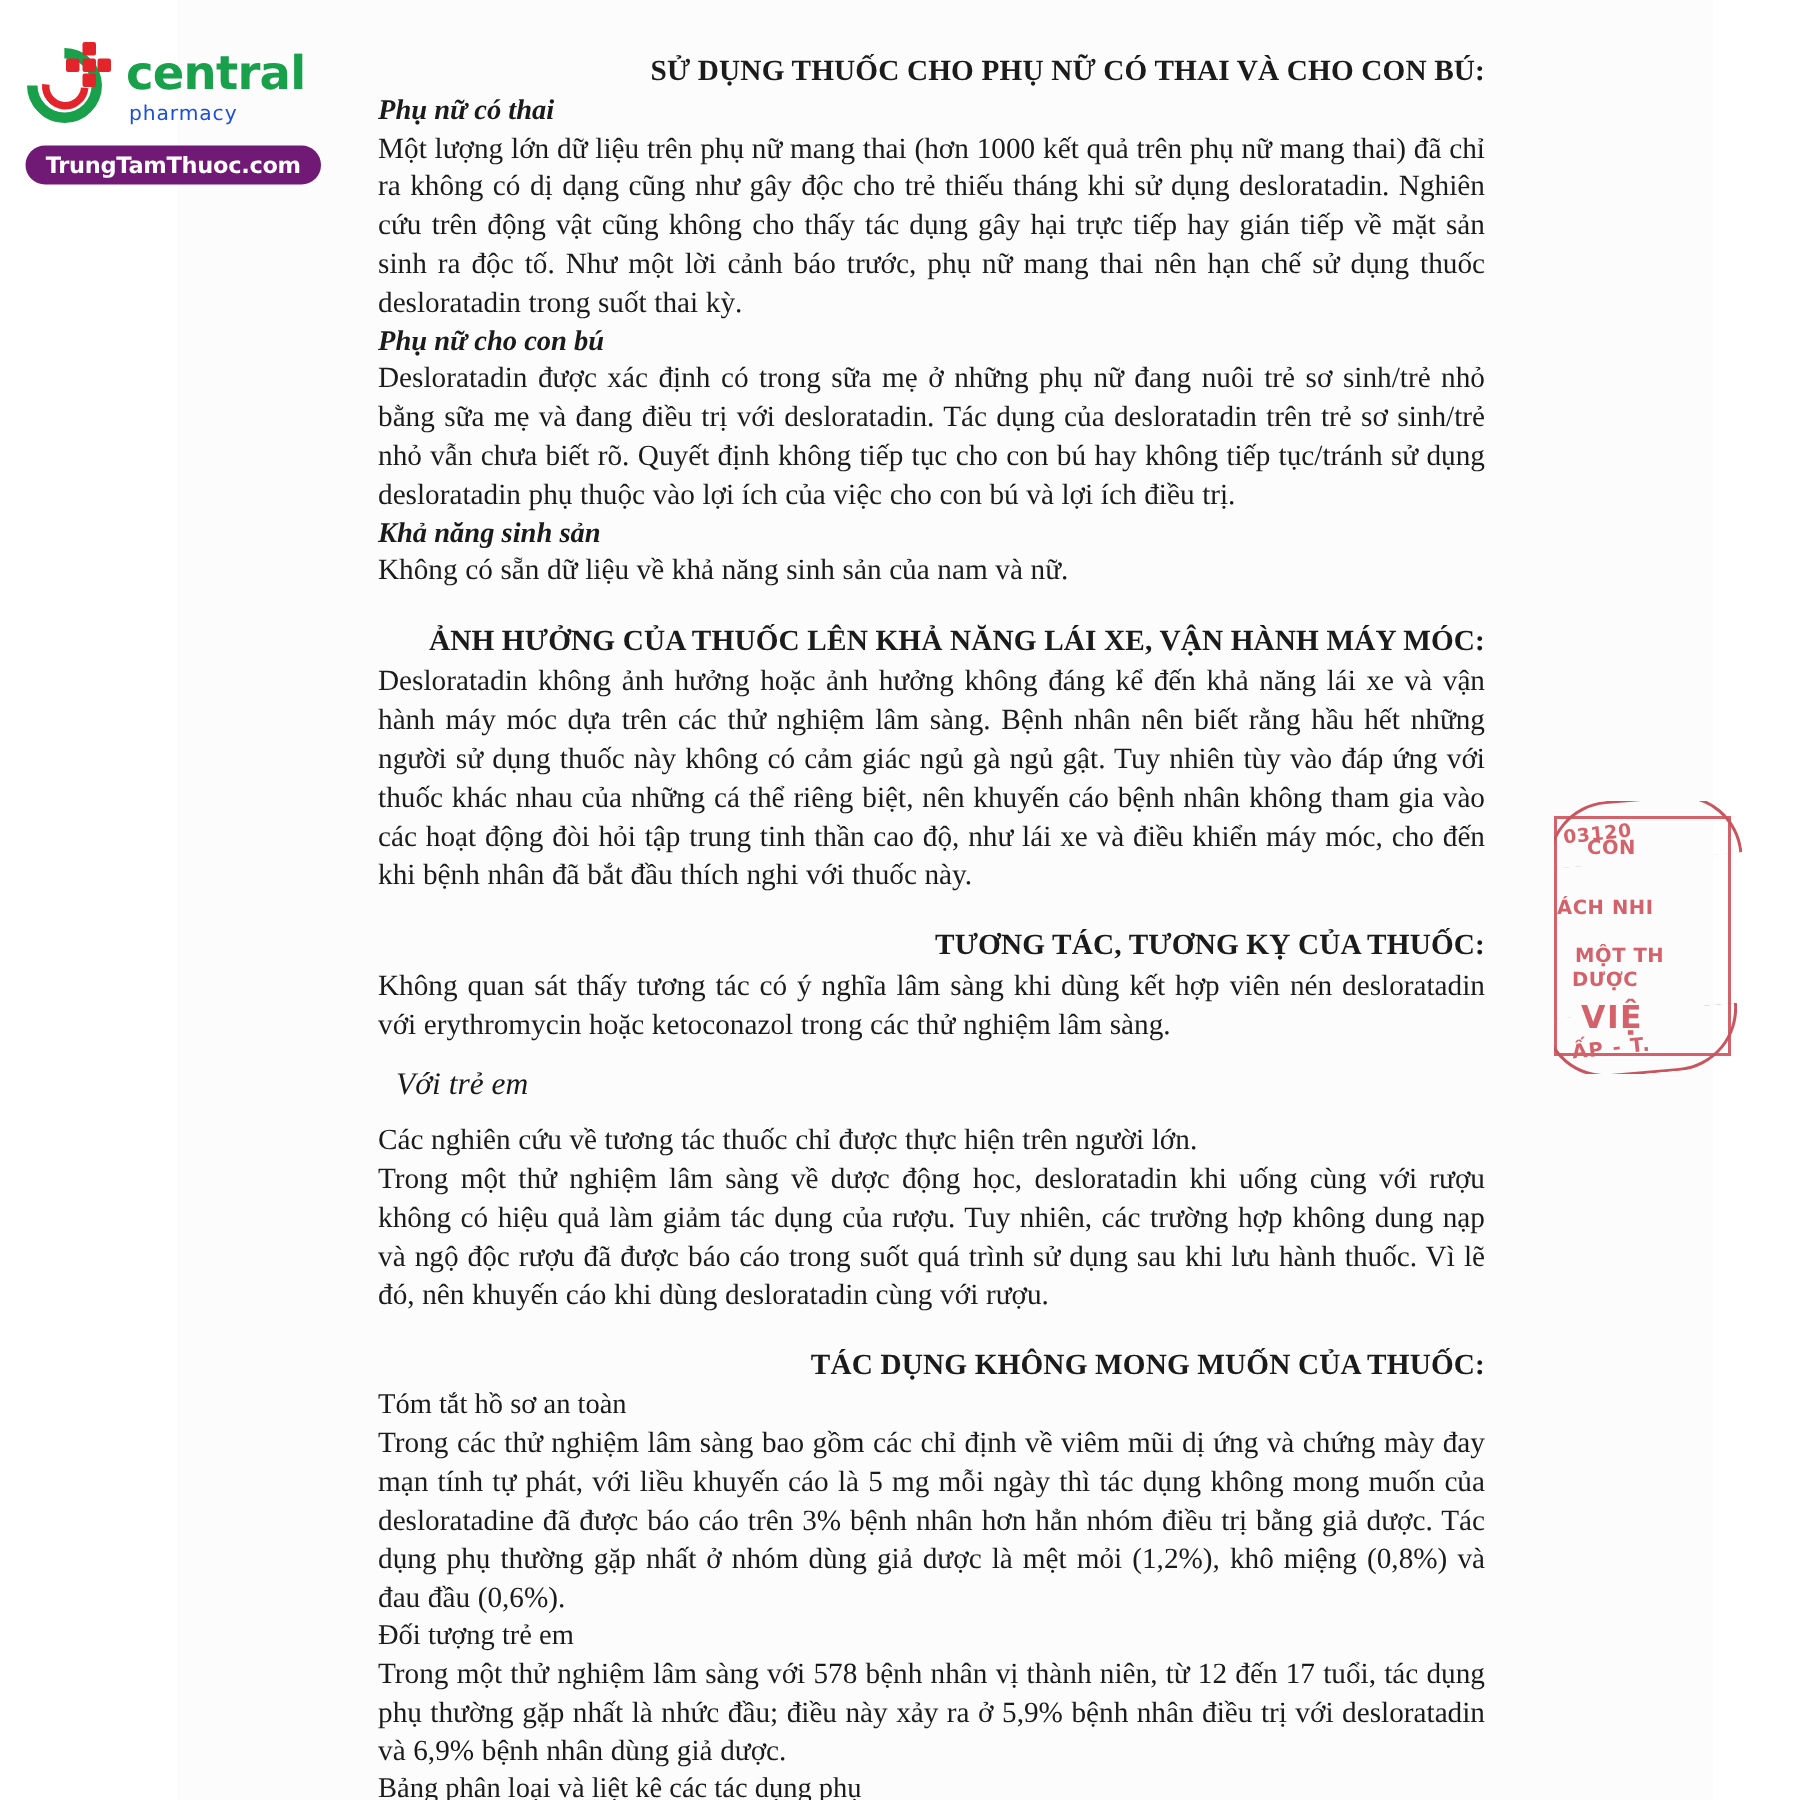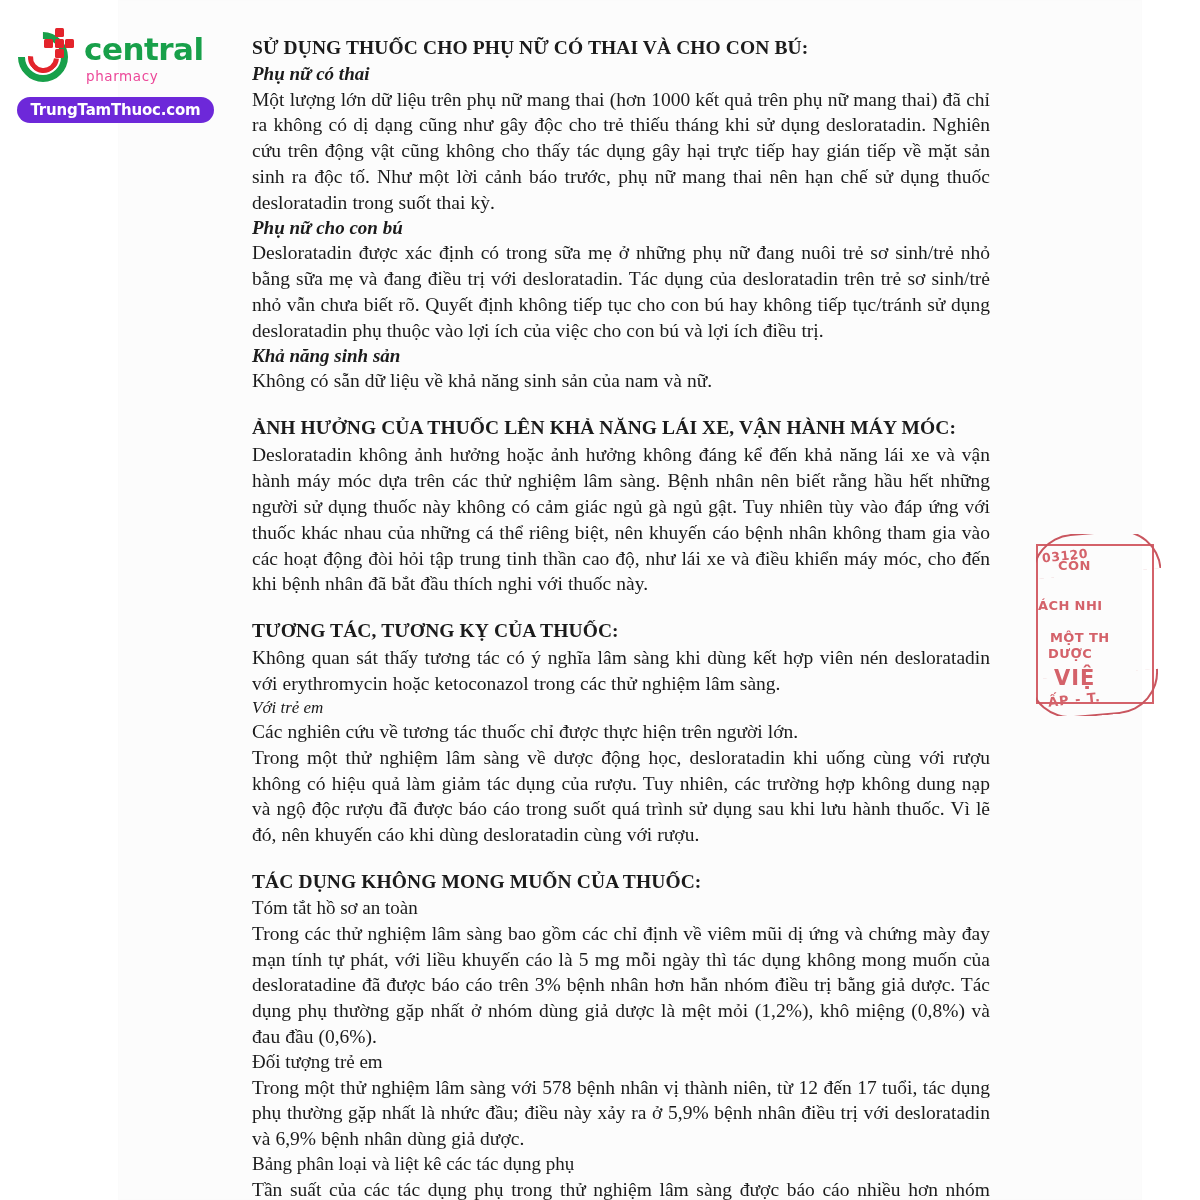--- a/index.html
+++ b/index.html
@@ -99,32 +99,32 @@
     font-family: "DejaVu Sans", "Liberation Sans", sans-serif;
     font-size: 31px;
     font-weight: bold;
     color: #18a04a;
     letter-spacing: -0.5px;
     line-height: 1;
   }
   .logo-pharmacy {
     font-family: "DejaVu Sans", "Liberation Sans", sans-serif;
     font-size: 13.5px;
-    color: #ec4899;
+    color: #1d4ed8;
     letter-spacing: 0.6px;
     line-height: 1;
     margin-top: 5px;
     margin-left: 2px;
   }
   .site-pill {
     margin-top: 9px;
     margin-left: 1px;
     width: 197px;
     height: 26px;
-    background: #6d28d9;
+    background: #701a75;
     border-radius: 13px;
     display: flex;
     align-items: center;
     justify-content: center;
   }
   .site-pill span {
     font-family: "DejaVu Sans", "Liberation Sans", sans-serif;
     font-size: 15px;
     font-weight: bold;
     color: #ffffff;
@@ -138,39 +138,40 @@
     top: 36px;
     width: 738px;
     color: #1b1b1b;
   }
   .sec-title {
     font-size: 19.5px;
     font-weight: bold;
     line-height: 1.28;
     letter-spacing: 0.1px;
     margin: 0 0 1px 0;
+    text-align: right;
   }
   .sub-bi {       
     font-size: 19px;
     font-weight: bold;
     font-style: italic;
     line-height: 1.3;
     margin: 0;
   }
   .sub-b {        
     font-size: 19px;
     font-weight: normal;
     line-height: 1.3;
     margin: 0;
   }
   .sub-i {        
-    font-size: 17px;
+    font-size: 21px;
     font-style: italic;
     line-height: 1.3;
-    margin: 0;
+    margin: 12px;
   }
   p.body {
     font-size: 19.5px;
     line-height: 1.325;
     margin: 0;
     text-align: justify;
     text-justify: inter-word;
     word-spacing: 0.2px;
   }
   .gap { height: 22px; }

